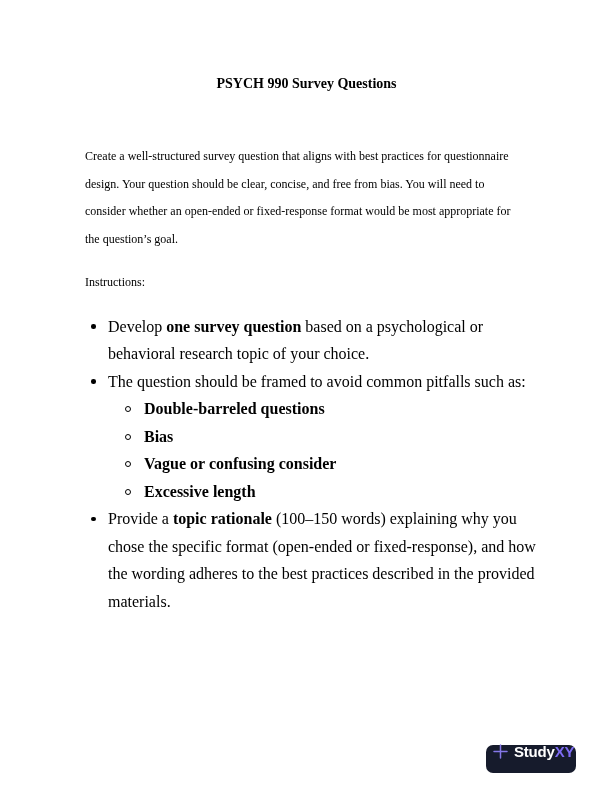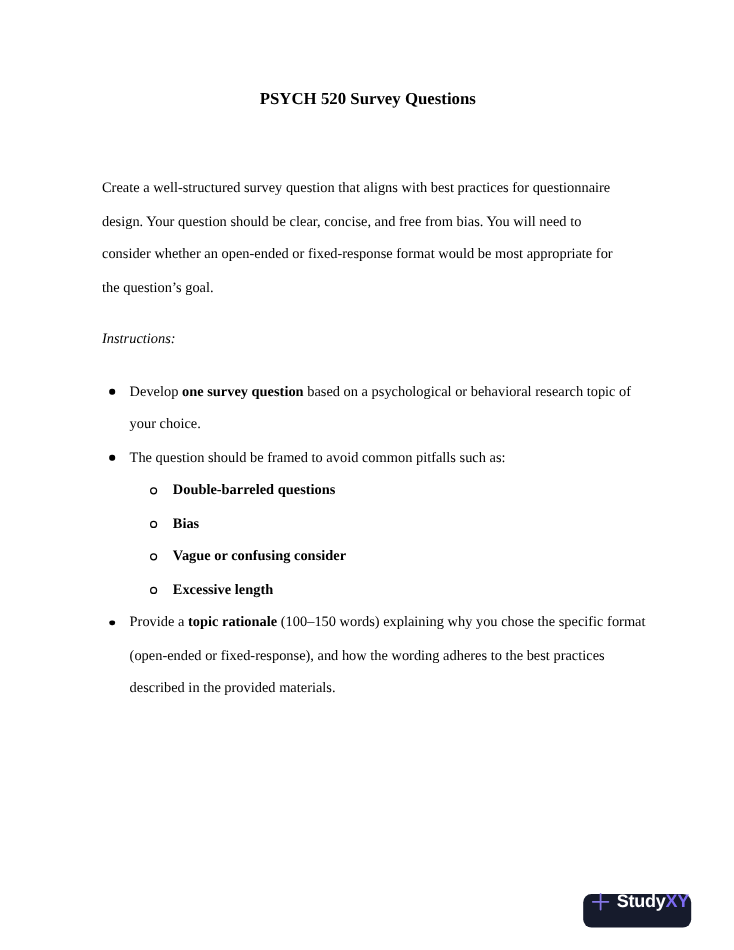--- a/index.html
+++ b/index.html
@@ -27,25 +27,25 @@
     text-align: center;
     line-height: 32px;
   }
   .spacer { height: 27px; }
   .para {
     margin: 16px;
     font-size: 12px;
     line-height: 27.5px;
     text-align: left;
   }
-  .italic { font-style: italic; }
+  .italic { }
   b { font-weight: bold; }
   .li {
     position: relative;
-    font-size: 12px;
+    font-size: 16px;
     line-height: 27.5px;
     margin: 0;
   }
   .li.l1 { padding-left: 39px; }
   .li.l2 { padding-left: 75px; }
   .marker {
     position: absolute;
     top: 11.5px;
     display: block;
   }
@@ -85,21 +85,21 @@
   .badge .brand .w { color: #ffffff; }
   .badge .brand .p { color: #7d6bf2; }
   .plus-wrap { display: flex; align-items: center; }
 </style>
 </head>
 <body>
 
 <div class="page">
   <div class="content">
 
-    <h1 class="title">PSYCH 520 Survey Questions</h1>
+    <h1 class="title">PSYCH 990 Survey Questions</h1>
 
     <div class="spacer"></div>
 
     <p class="para">Create a well-structured survey question that aligns with best practices for questionnaire design. Your question should be clear, concise, and free from bias. You will need to consider whether an open-ended or fixed-response format would be most appropriate for the question’s goal.</p>
 
     <p class="para italic">Instructions:</p>
 
     <div class="li l1">
       <span class="marker"></span>
       <span><span>Develop </span><b>one survey question</b><span> based on a psychological or behavioral research topic of your choice.</span></span>

